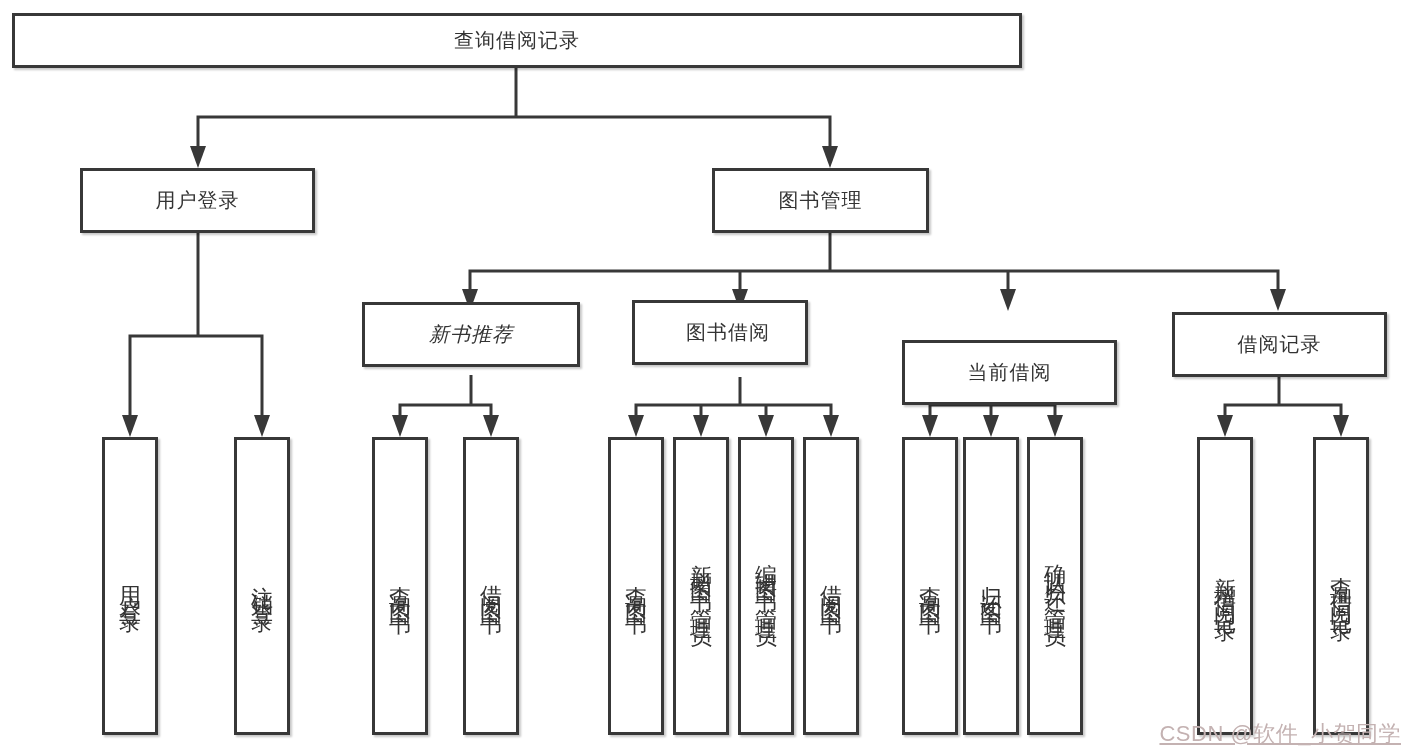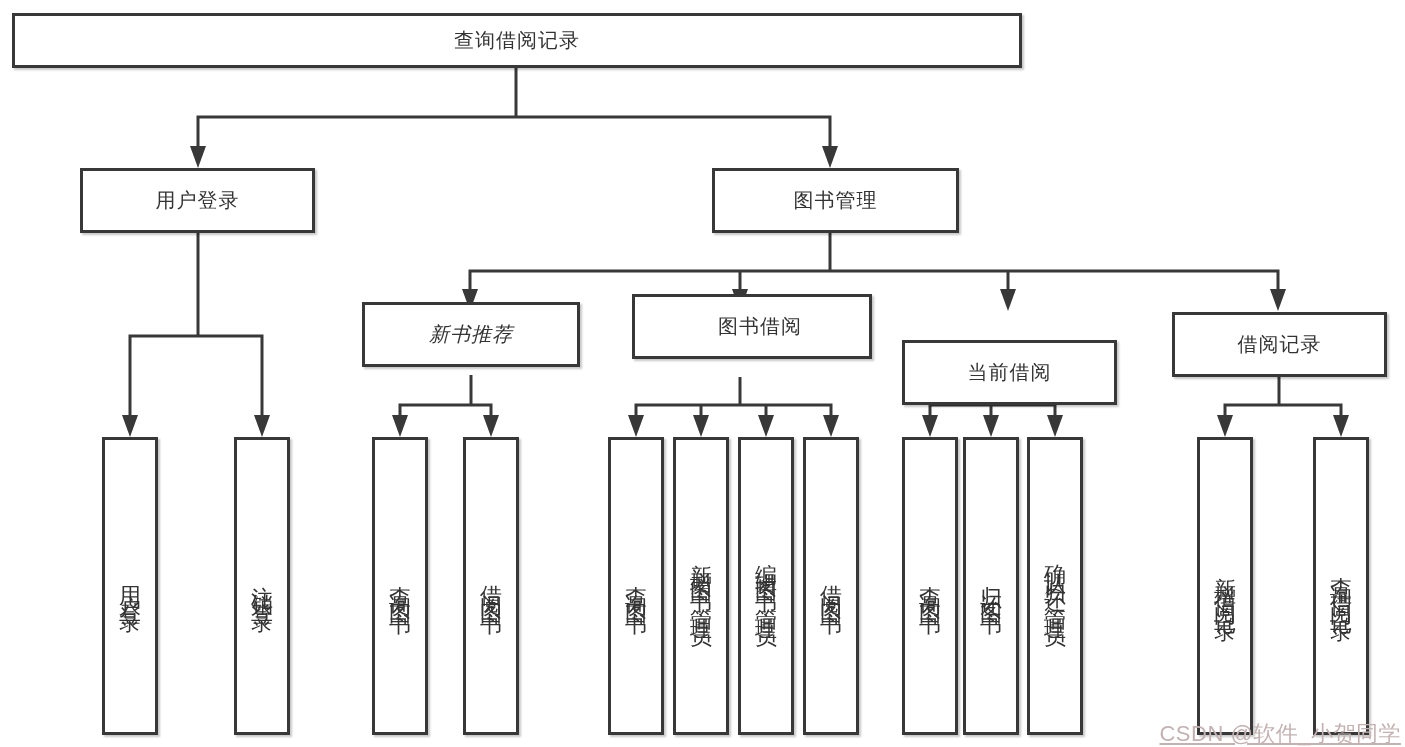--- a/index.html
+++ b/index.html
@@ -119,24 +119,24 @@
       <polygon points="991,437 983,415 999,415"></polygon>
       <polygon points="1055,437 1047,415 1063,415"></polygon>
       <polygon points="1225,437 1217,415 1233,415"></polygon>
       <polygon points="1341,437 1333,415 1349,415"></polygon>
     </g>
   </svg>
 
   <div class="box hbox" style="left:12px; top:13px; width:1010px; height:55px;">查询借阅记录</div>
 
   <div class="box hbox" style="left:80px; top:168px; width:235px; height:65px;">用户登录</div>
-  <div class="box hbox" style="left:712px; top:168px; width:247px; height:65px;">图书管理</div>
+  <div class="box hbox" style="left:712px; top:168px; width:217px; height:65px;">图书管理</div>
 
   <div class="box hbox" style="left:362px; top:302px; width:218px; height:65px;font-style:italic;">新书推荐</div>
-  <div class="box hbox" style="left:632px; top:294px; width:240px; height:65px;padding-left:16px;">图书借阅</div>
+  <div class="box hbox" style="left:632px; top:300px; width:176px; height:65px;padding-left:16px;">图书借阅</div>
   <div class="box hbox" style="left:902px; top:312px; width:215px; height:65px;margin-top:28px;">当前借阅</div>
   <div class="box hbox" style="left:1172px; top:312px; width:215px; height:65px;">借阅记录</div>
 
   <div class="box leaf" style="left:102px; top:437px; width:56px; height:298px;">用户登录</div>
   <div class="box leaf" style="left:234px; top:437px; width:56px; height:298px;">注销登录</div>
 
   <div class="box leaf" style="left:372px; top:437px; width:56px; height:298px;">查询图书</div>
   <div class="box leaf" style="left:463px; top:437px; width:56px; height:298px;">借阅图书</div>
 
   <div class="box leaf" style="left:608px; top:437px; width:56px; height:298px;">查询图书</div>

